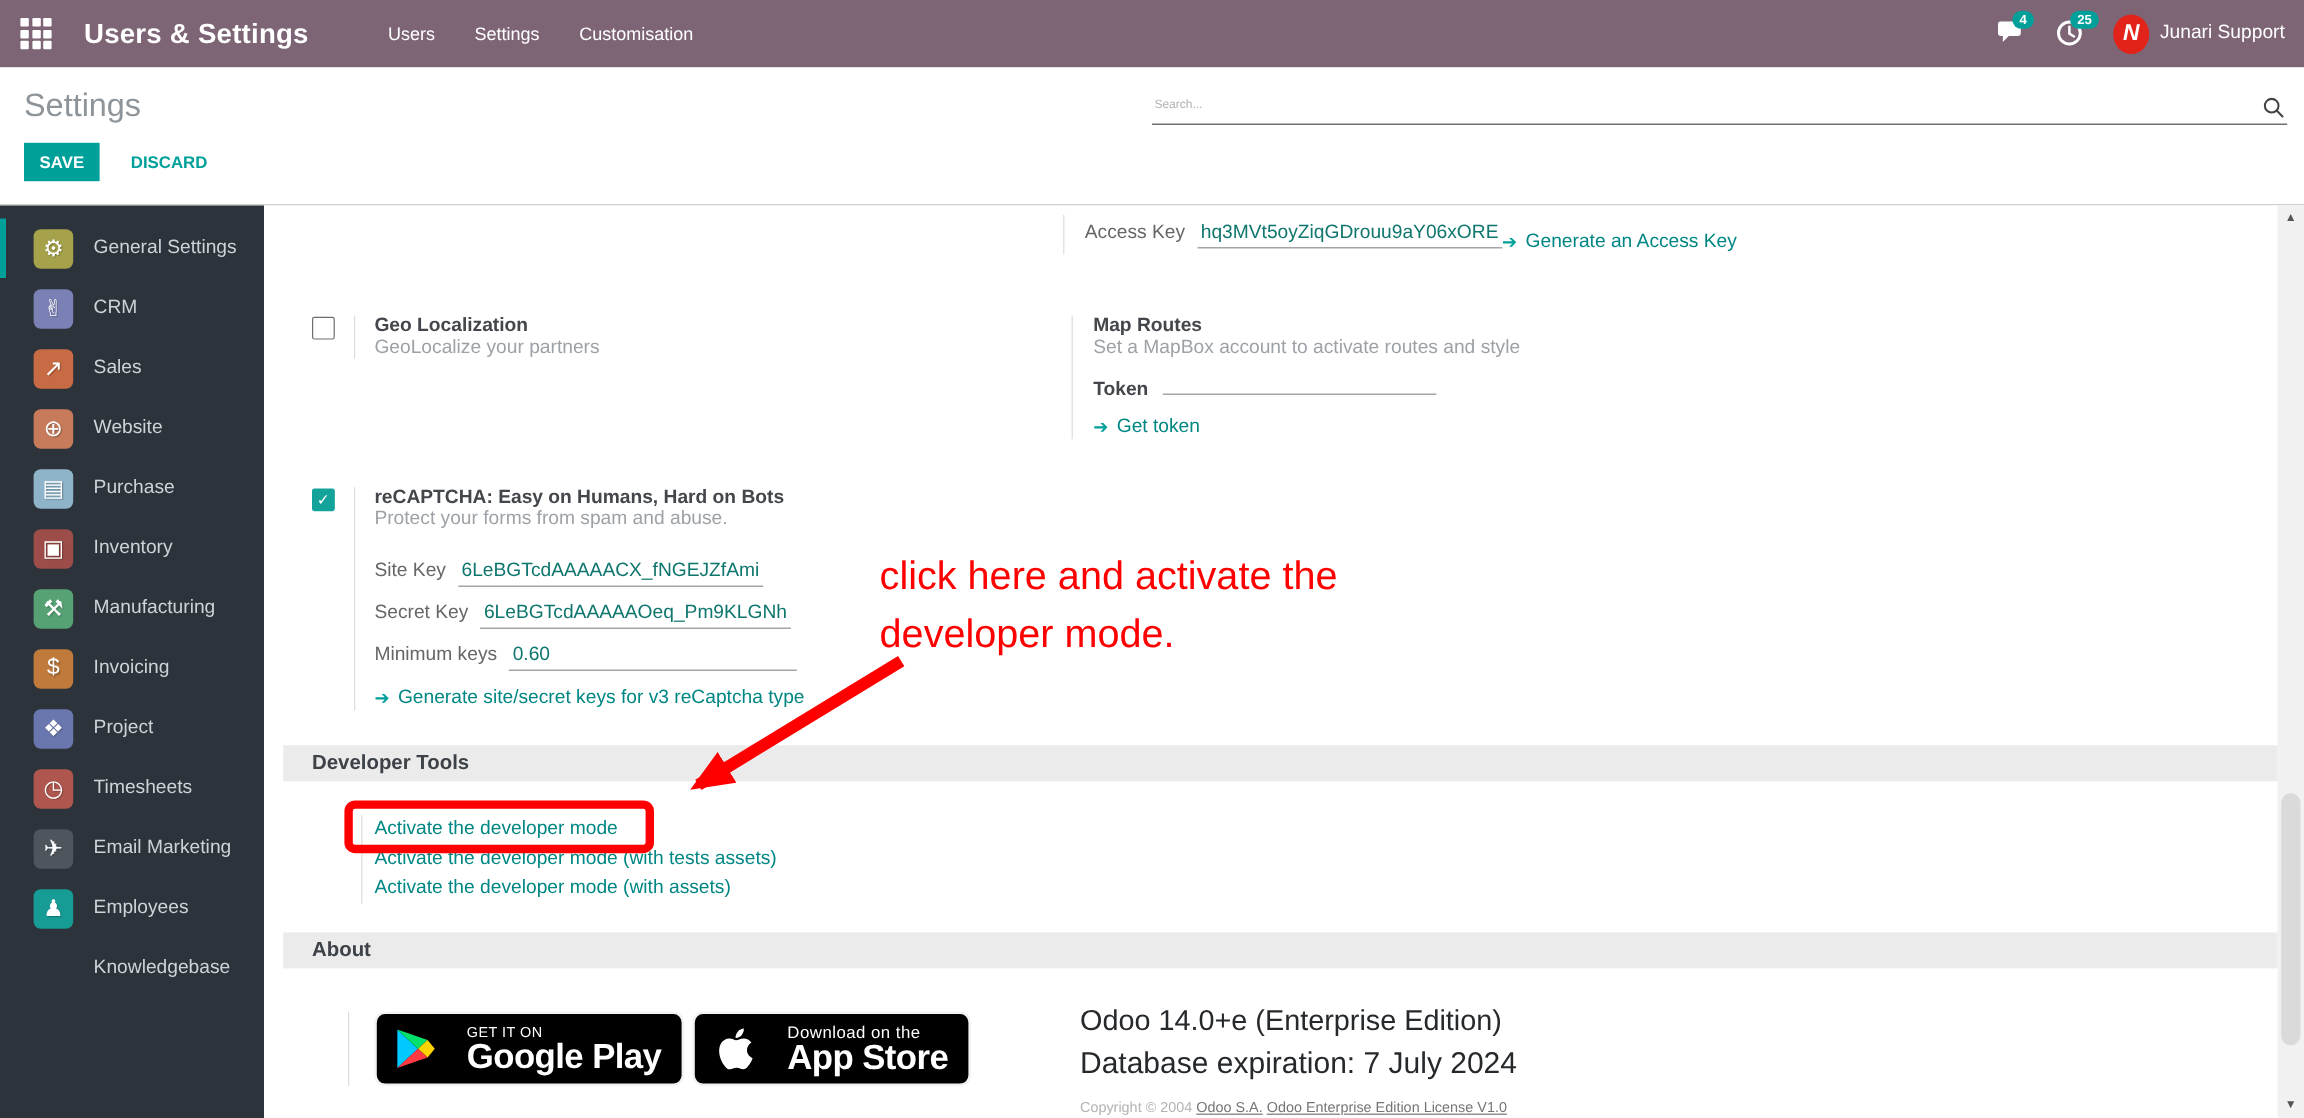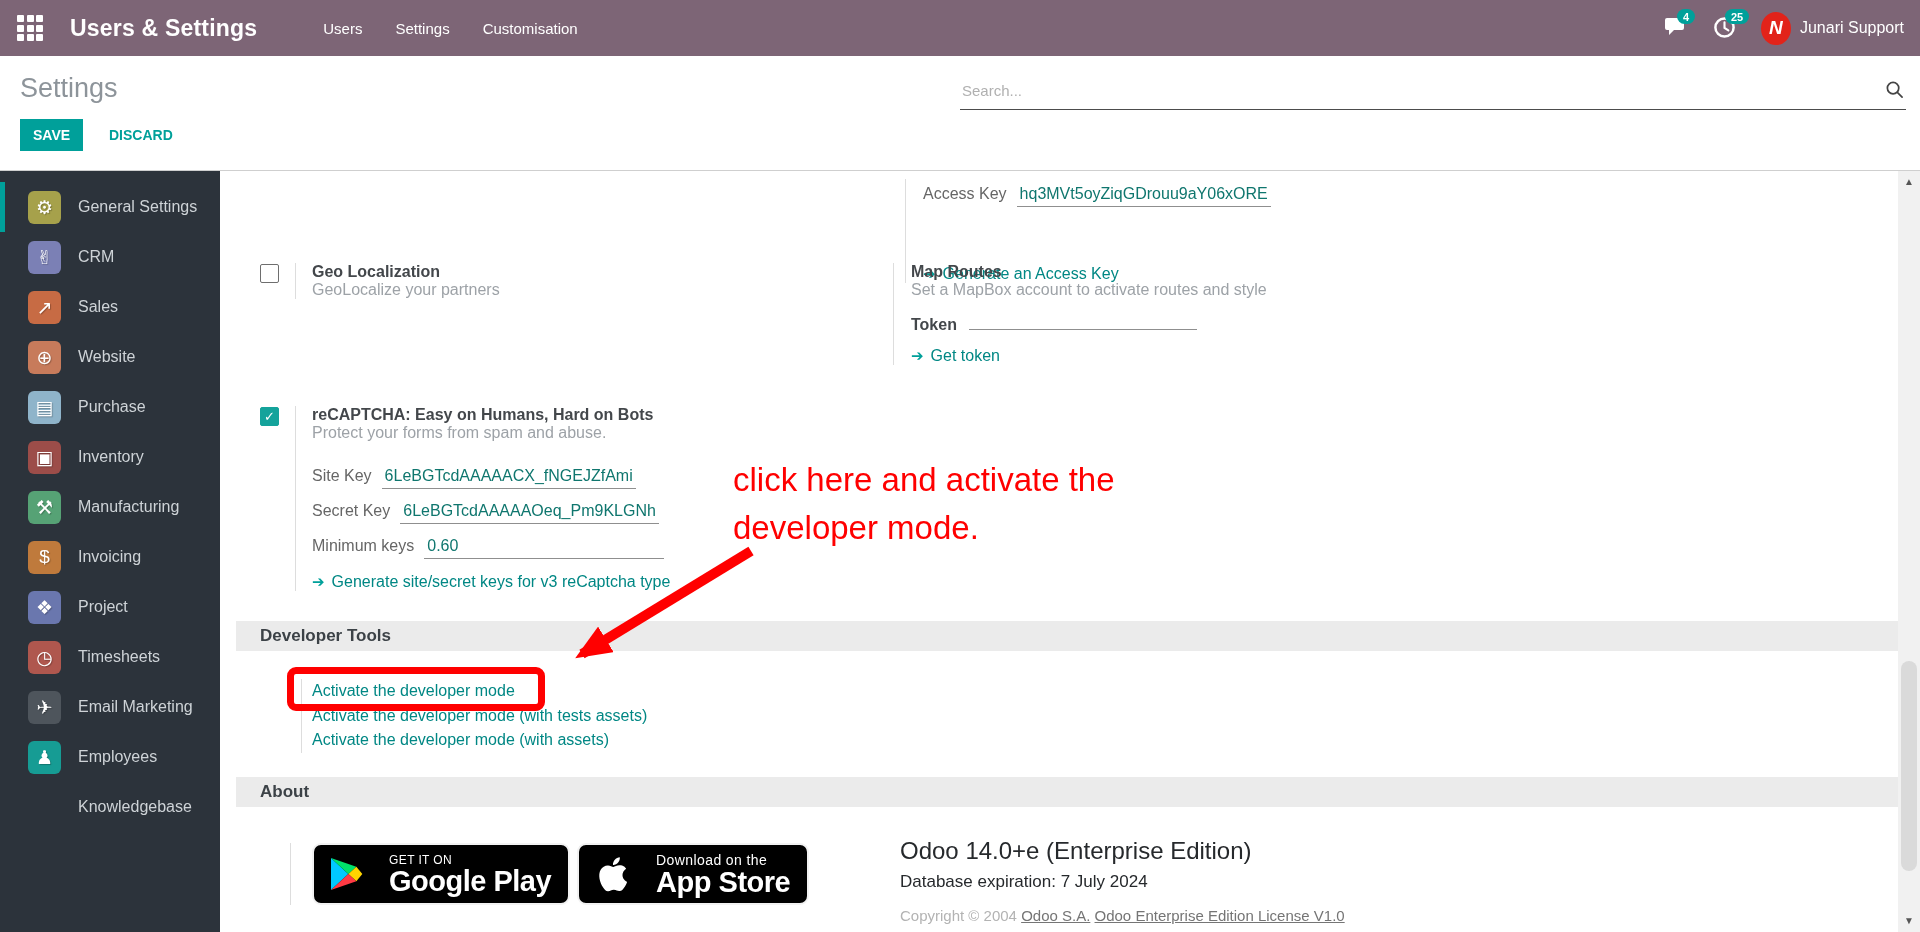--- a/index.html
+++ b/index.html
@@ -24,21 +24,21 @@
     color:#fff; font-weight:bold; font-size:19px; display:flex; align-items:center;
     justify-content:center; font-style:italic; }
   .junari-name { font-size:16px; }
 
   
   .header { position:absolute; left:0; top:56px; width:1920px; height:115px;
     background:#fff; border-bottom:1px solid #cfcfcf; z-index:20; }
   .page-title { position:absolute; left:20px; top:17px; font-size:27px; color:#8d949a; }
   .searchbar { position:absolute; left:960px; top:20px; width:946px; }
   .searchbar input { width:100%; border:none; border-bottom:1px solid #4c4c4c;
-    font-size:15px; padding:6px 30px 10px 2px; color:#000000; outline:none;
+    font-size:10px; padding:6px 30px 10px 2px; color:#000000; outline:none;
     font-family:inherit; background:transparent; }
   .searchbar input::placeholder { color:#b0b0b0; }
   .search-ico { position:absolute; right:2px; top:4px; cursor:pointer; }
   .btn-save { position:absolute; left:20px; top:63px; background:#00A09A; color:#fff;
     border:none; font-weight:bold; font-size:14px; padding:8px 13px; cursor:pointer;
     font-family:inherit; }
   .btn-discard { position:absolute; left:99px; top:63px; background:none; color:#00A09A;
     border:none; font-weight:bold; font-size:14px; padding:8px 10px; cursor:pointer;
     font-family:inherit; }
 
@@ -85,22 +85,22 @@
   
   .about-badges { position:absolute; left:70px; top:672px; display:flex; gap:7px;
     border-left:1px solid #ddd; padding-left:21px; }
   .store-badge { height:62px; background:#000; border:2px solid #f2f2f2; border-radius:9px;
     display:flex; align-items:center; padding:0 17px; gap:26px; color:#fff; cursor:pointer; }
   .sb-l1 { font-size:12px; letter-spacing:.4px; }
   .sb-l2 { font-size:29px; font-weight:bold; letter-spacing:-.5px; line-height:29px; }
   .as .sb-l1 { font-size:14px; }
   .about-text { position:absolute; left:680px; top:666px; }
   .version { font-size:24px; color:#26292c; }
-  .expiration { font-size:17px; color:#26292c; margin-top:7px; }
-  .copyright { font-size:15px; color:#b3b3b3; margin-top:15px; }
+  .expiration { font-size:25px; color:#26292c; margin-top:7px; }
+  .copyright { font-size:12px; color:#b3b3b3; margin-top:15px; }
   .copyright a { color:#757575; text-decoration:underline; cursor:pointer; }
 
   
   .anno-text { position:absolute; left:513px; top:285px; color:#ff0000; font-size:33px;
     line-height:48px; z-index:50; pointer-events:none; }
   .anno-box { position:absolute; left:67px; top:496px; width:258px; height:44px;
     border:7px solid #ff0000; border-radius:9px; z-index:50; pointer-events:none; }
   .anno-arrow { position:absolute; left:0; top:0; width:100%; height:100%;
     z-index:49; pointer-events:none; }
 
@@ -259,21 +259,21 @@
     <div class="side-item no-icon">
       <span class="app-icon">
         <span></span>
       </span>
       <span class="side-label">Knowledgebase</span>
     </div>
   </div>
 
 <div class="content">
 
-  <div class="setting-box rb" style="left:685px; top:8px; flex-direction:column;gap:44px;">
+  <div class="setting-box rb" style="left:666px; top:8px; flex-direction:row;">
     <div class="field-row" style="margin-top:6px;">
       <span class="lbl">Access Key</span>
       <span class="val">hq3MVt5oyZiqGDrouu9aY06xORE</span>
     </div>
     <div style="margin-top:14px;">
       <span class="tlink">
           <span class="arr">➔</span>
           <span>Generate an Access Key</span>
         </span>
     </div>

